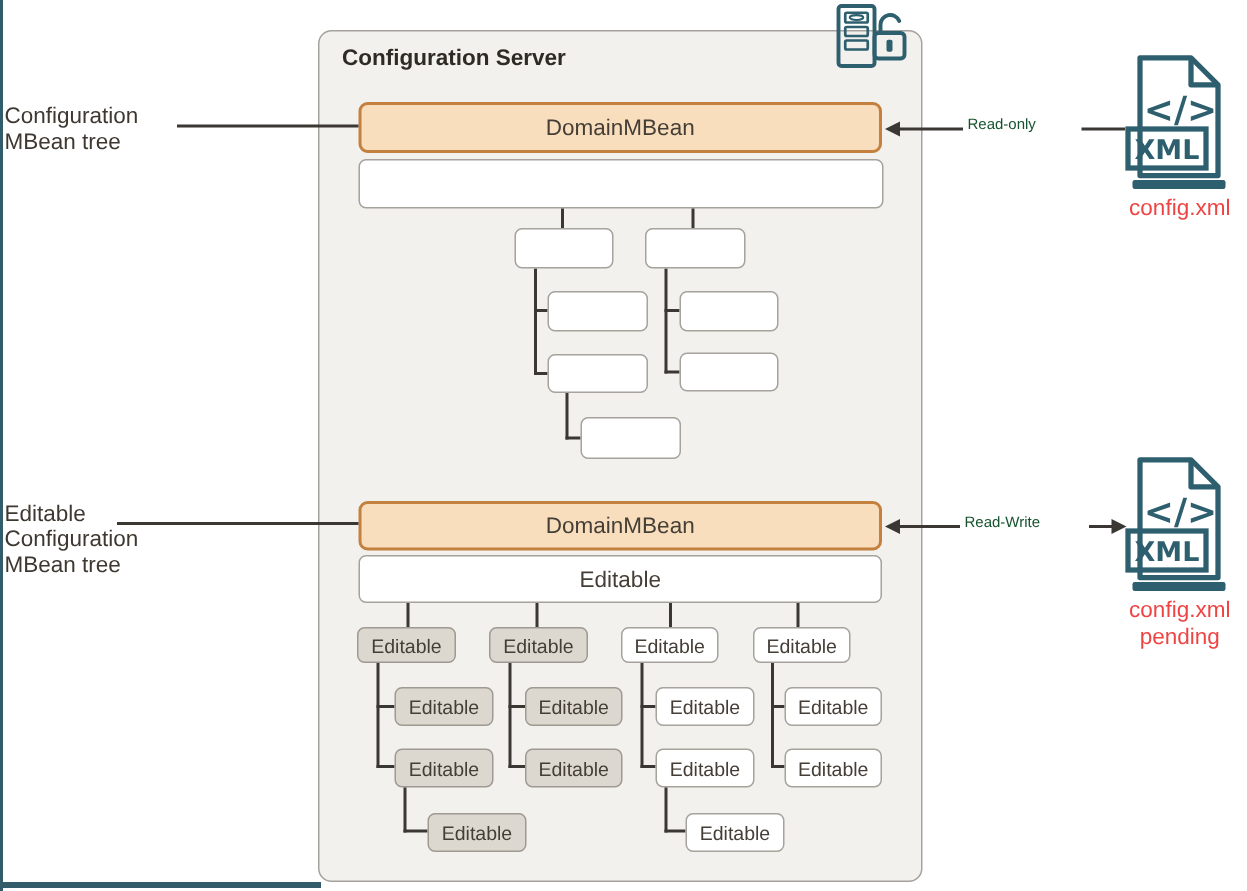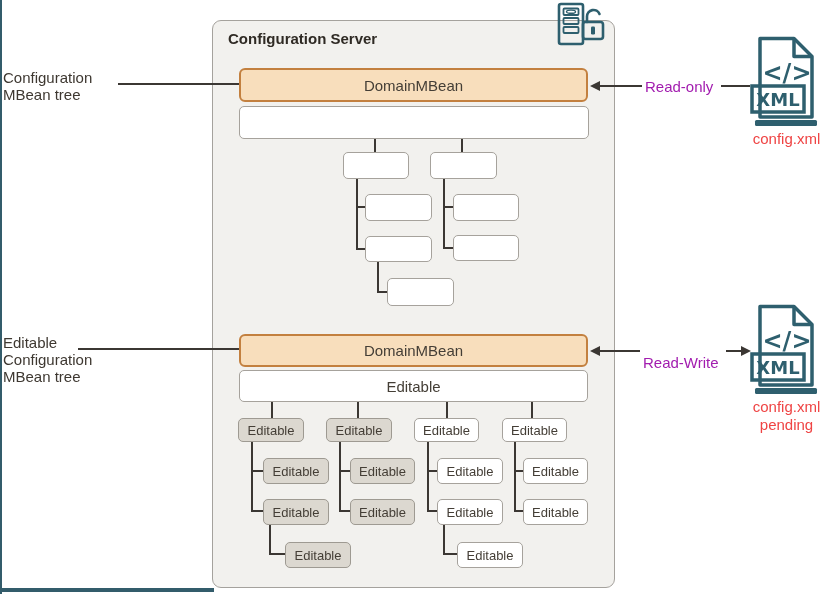--- a/index.html
+++ b/index.html
@@ -29,21 +29,21 @@
   .vline,.hline,.lline{background:#3B3733;}
   .vline{width:2px;}
   .hline{height:2px;}
   .lline{height:2px;}
   
   .ah-left{width:0;height:0;border-top:5px solid transparent;border-bottom:5px solid transparent;
            border-right:10px solid #3B3733;}
   .ah-right{width:0;height:0;border-top:5px solid transparent;border-bottom:5px solid transparent;
             border-left:10px solid #3B3733;}
   .side-label{font-size:15px;color:#3E3831;line-height:17px;}
-  .arrow-label{font-size:15px;color:#a21caf;}
+  .arrow-label{font-size:10px;color:#14532d;}
   .file-caption{font-size:15px;color:#ef4444;text-align:center;line-height:18px;}
   svg .teal-stroke{stroke:#2E5F6E;fill:none;}
   svg .teal-fill{fill:#2E5F6E;}
   svg text{font-family:"DejaVu Sans","Liberation Sans",sans-serif;font-weight:bold;fill:#2E5F6E;}
 </style>
 </head>
 <body>
 
 <div class="abs edge-left"></div>
 <div class="abs edge-bottom"></div>
@@ -179,21 +179,21 @@
   <path d="M44 2.5 V20.5 H62" class="teal-stroke" stroke-width="3.5" stroke-linejoin="round"></path>
   <text x="37" y="45" font-size="24" text-anchor="middle">&lt;/&gt;</text>
   <rect x="2" y="50" width="52" height="26" class="teal-stroke" stroke-width="3.5" fill="#ffffff"></rect>
   <text x="28" y="70" font-size="18" text-anchor="middle">XML</text>
   <rect x="5" y="84" width="62" height="6" rx="1.5" class="teal-fill"></rect>
 </svg>
 <div class="abs file-caption" style="left:742px;top:130px;width:89px;">config.xml</div>
 
 <div class="abs ah-left" style="left:590px;top:346px;"></div>
 <div class="abs hline" style="left:599px;top:350px;width:41px;"></div>
-<div class="abs arrow-label" style="left:643px;top:354px;">Read-Write</div>
+<div class="abs arrow-label" style="left:643px;top:343px;">Read-Write</div>
 <div class="abs hline" style="left:726px;top:350px;width:16px;"></div>
 <div class="abs ah-right" style="left:741px;top:346px;"></div>
 
 <svg class="abs" style="left:750px;top:304px;" width="72" height="92" viewBox="0 0 72 92">
   <path d="M10 2.5 H44 L62 20.5 V81 H10 Z" class="teal-stroke" stroke-width="3.5" stroke-linejoin="round" fill="#ffffff"></path>
   <path d="M44 2.5 V20.5 H62" class="teal-stroke" stroke-width="3.5" stroke-linejoin="round"></path>
   <text x="37" y="45" font-size="24" text-anchor="middle">&lt;/&gt;</text>
   <rect x="2" y="50" width="52" height="26" class="teal-stroke" stroke-width="3.5" fill="#ffffff"></rect>
   <text x="28" y="70" font-size="18" text-anchor="middle">XML</text>
   <rect x="5" y="84" width="62" height="6" rx="1.5" class="teal-fill"></rect>

